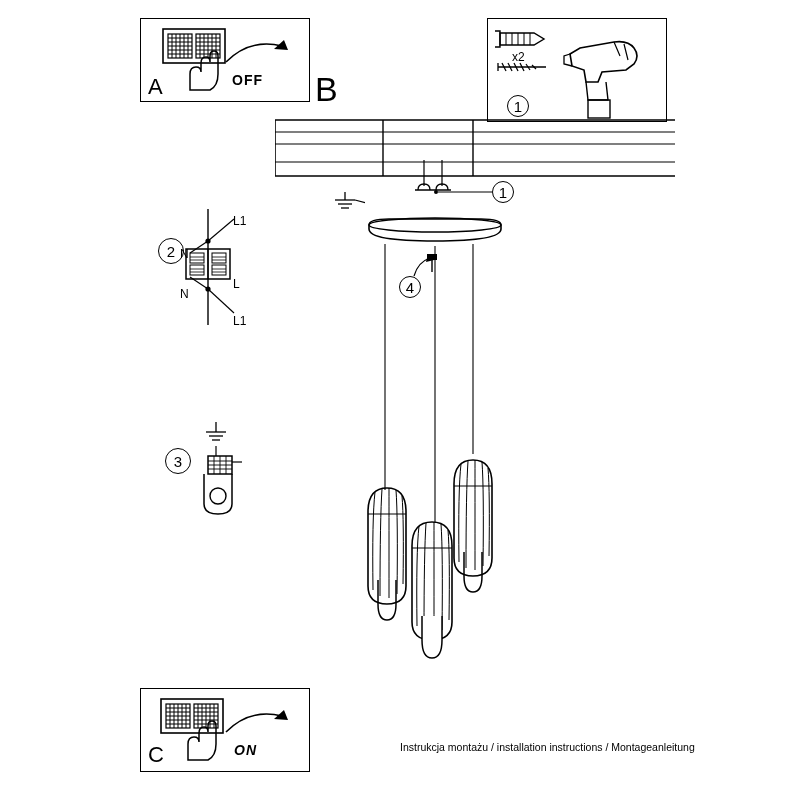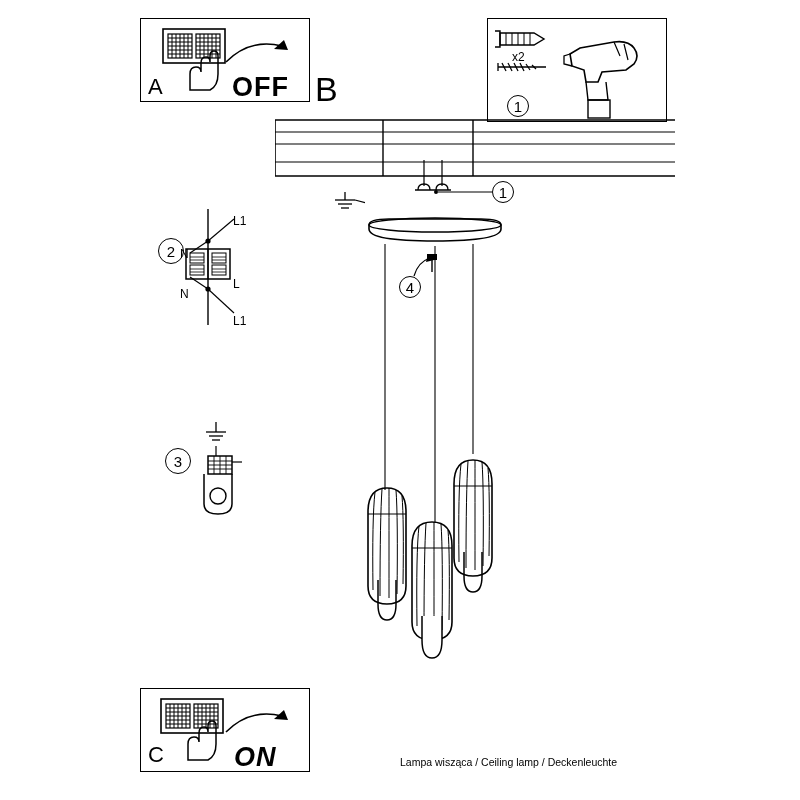--- a/index.html
+++ b/index.html
@@ -27,21 +27,21 @@
     position: absolute;
     font-size: 22px;
     font-weight: 400;
     letter-spacing: 0.5px;
   }
   .step-letter.big {
     font-size: 34px;
   }
   .switch-word {
     position: absolute;
-    font-size: 27px;
+    font-size: 14px;
     font-weight: bold;
     letter-spacing: 1px;
     text-align: right;
   }
   .circ-num {
     position: absolute;
     border: 1.6px solid #000;
     border-radius: 50%;
     box-sizing: border-box;
     display: flex;
@@ -336,15 +336,15 @@
     <path class="no-fill" stroke-width="1.5" d="M30 64 L30 48 Q30 41 36 41 Q41 41 41 46 L41 37 Q41 31 46 31 Q50 31 50 36 L50 30 Q50 25 54 25 Q58 25 58 30 L58 48 Q58 60 50 64 Z"></path>
   </svg>
 
   <div class="step-letter" style="left:148px; top:742px;">C</div>
   <div class="switch-word" style="left:234px; top:742px;font-style:italic;">ON</div>
   <svg class="abs" style="left:222px; top:706px;" width="70" height="34" viewBox="0 0 70 34">
     <path class="no-fill" stroke-width="1.6" d="M4 26 Q28 2 60 10"></path>
     <path d="M62 4 L66 14 L52 13 Z" fill="#000"></path>
   </svg>
 
-  <div class="footer-text" style="left:400px; top:755px;">Lampa wisząca / Ceiling lamp / Deckenleuchte</div>
+  <div class="footer-text" style="left:400px; top:740px;">Instrukcja montażu / installation instructions / Montageanleitung</div>
 
 </div>
 
 </body></html>

